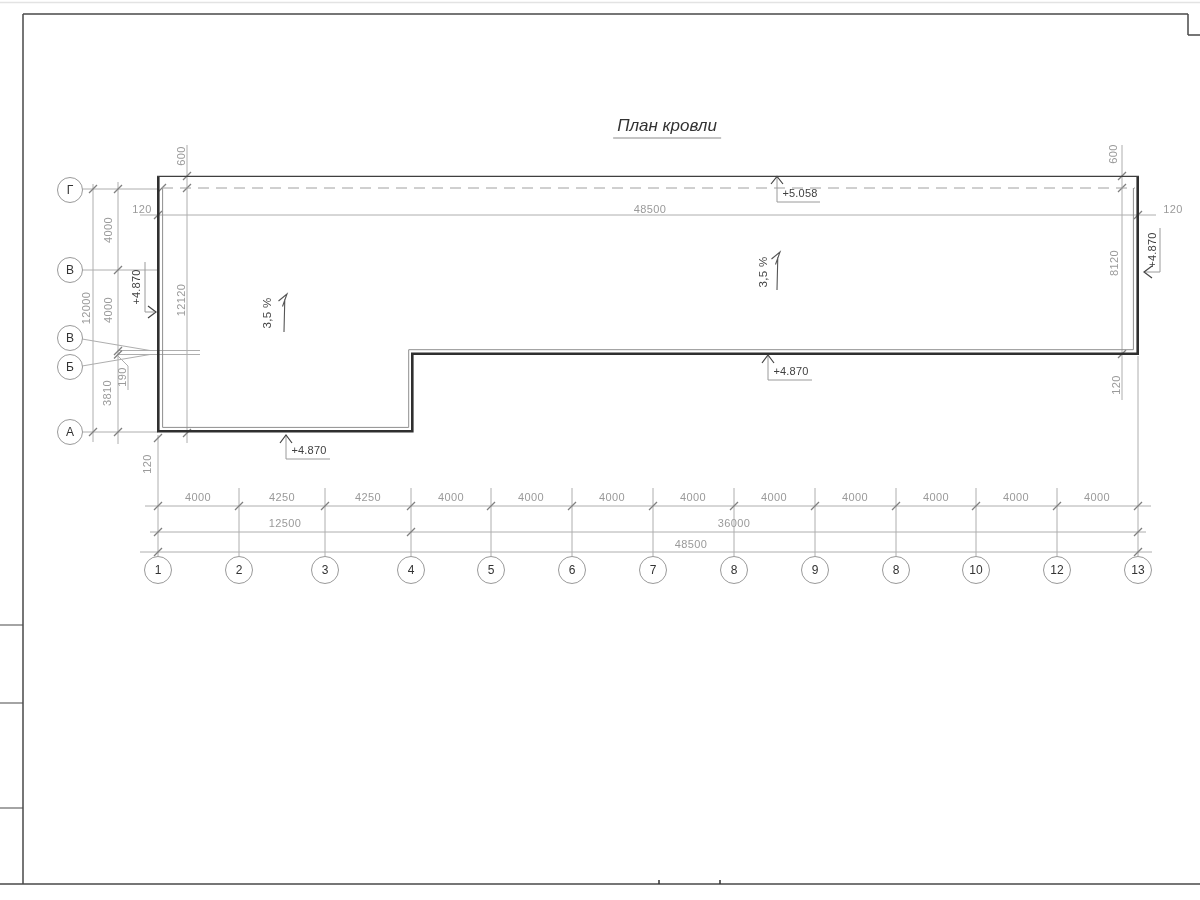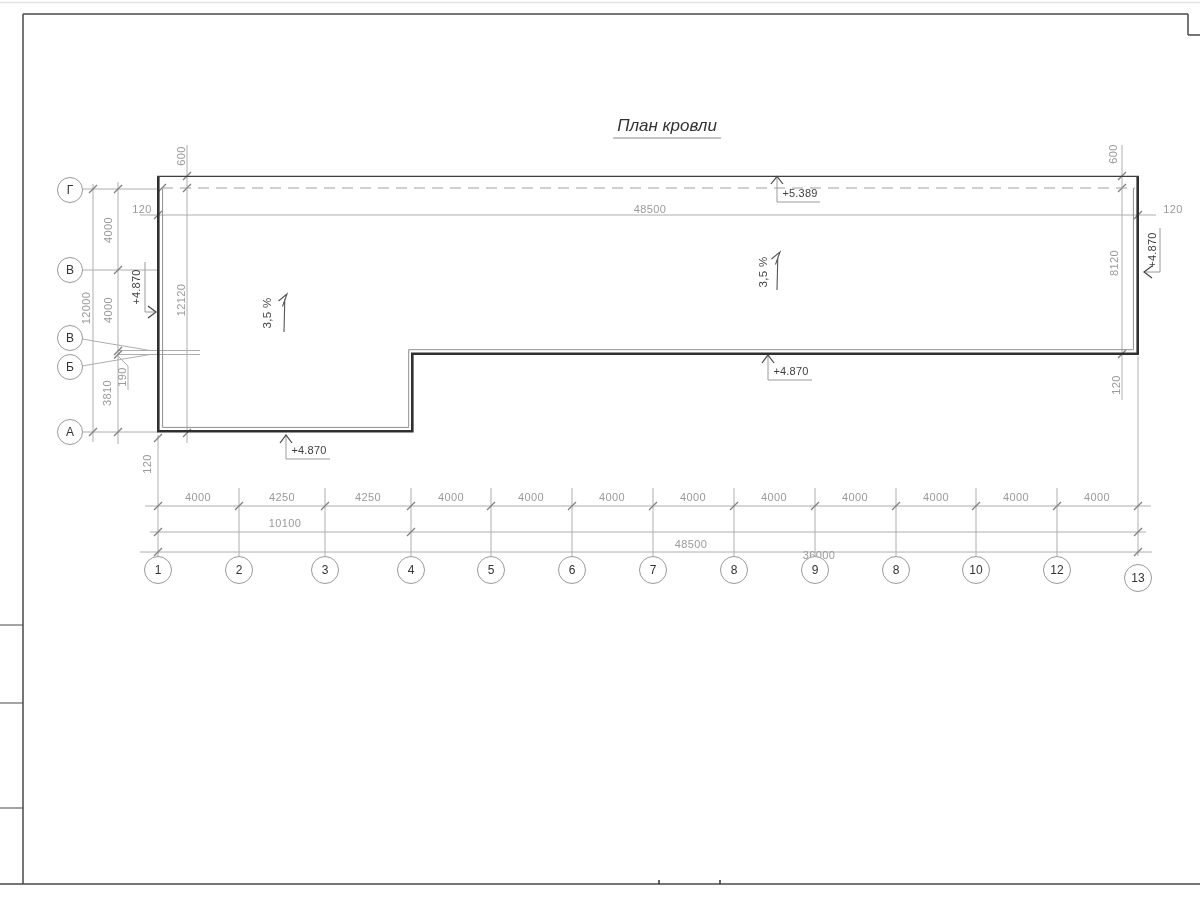--- a/index.html
+++ b/index.html
@@ -113,25 +113,25 @@
   <div class="lbl" style="left:368px;top:497px;">4250</div>
   <div class="lbl" style="left:451px;top:497px;">4000</div>
   <div class="lbl" style="left:531px;top:497px;">4000</div>
   <div class="lbl" style="left:612px;top:497px;">4000</div>
   <div class="lbl" style="left:693px;top:497px;">4000</div>
   <div class="lbl" style="left:774px;top:497px;">4000</div>
   <div class="lbl" style="left:855px;top:497px;">4000</div>
   <div class="lbl" style="left:936px;top:497px;">4000</div>
   <div class="lbl" style="left:1016px;top:497px;">4000</div>
   <div class="lbl" style="left:1097px;top:497px;">4000</div>
-  <div class="lbl" style="left:285px;top:523px;">10100</div>
-  <div class="lbl" style="left:819px;top:523px;margin-top:32px;">36000</div>
+  <div class="lbl" style="left:285px;top:523px;">12500</div>
+  <div class="lbl" style="left:734px;top:523px;">36000</div>
   <div class="lbl" style="left:691px;top:544px;">48500</div>
 
-  <div class="lbl mark" style="left:800px;top:193px;">+5.389</div>
+  <div class="lbl mark" style="left:800px;top:193px;">+5.058</div>
   <div class="lbl mark" style="left:791px;top:371px;">+4.870</div>
   <div class="lbl mark" style="left:309px;top:450px;">+4.870</div>
   <div class="lbl mark rot" style="left:136px;top:287px;">+4.870</div>
   <div class="lbl mark rot" style="left:1152px;top:250px;">+4.870</div>
 
   <div class="lbl slope rot" style="left:267px;top:313px;">3,5 %</div>
   <div class="lbl slope rot" style="left:763px;top:272px;">3,5 %</div>
 
   <div class="circle" style="left:70px;top:190px;">Г</div>
   <div class="circle" style="left:70px;top:270px;">В</div>
@@ -144,15 +144,15 @@
   <div class="circle big" style="left:325px;top:570px;">3</div>
   <div class="circle big" style="left:411px;top:570px;">4</div>
   <div class="circle big" style="left:491px;top:570px;">5</div>
   <div class="circle big" style="left:572px;top:570px;">6</div>
   <div class="circle big" style="left:653px;top:570px;">7</div>
   <div class="circle big" style="left:734px;top:570px;">8</div>
   <div class="circle big" style="left:815px;top:570px;">9</div>
   <div class="circle big" style="left:896px;top:570px;">8</div>
   <div class="circle big" style="left:976px;top:570px;">10</div>
   <div class="circle big" style="left:1057px;top:570px;">12</div>
-  <div class="circle big" style="left:1138px;top:570px;margin-top:8px;">13</div>
+  <div class="circle big" style="left:1138px;top:570px;">13</div>
 
 </div>
 
 </body></html>

